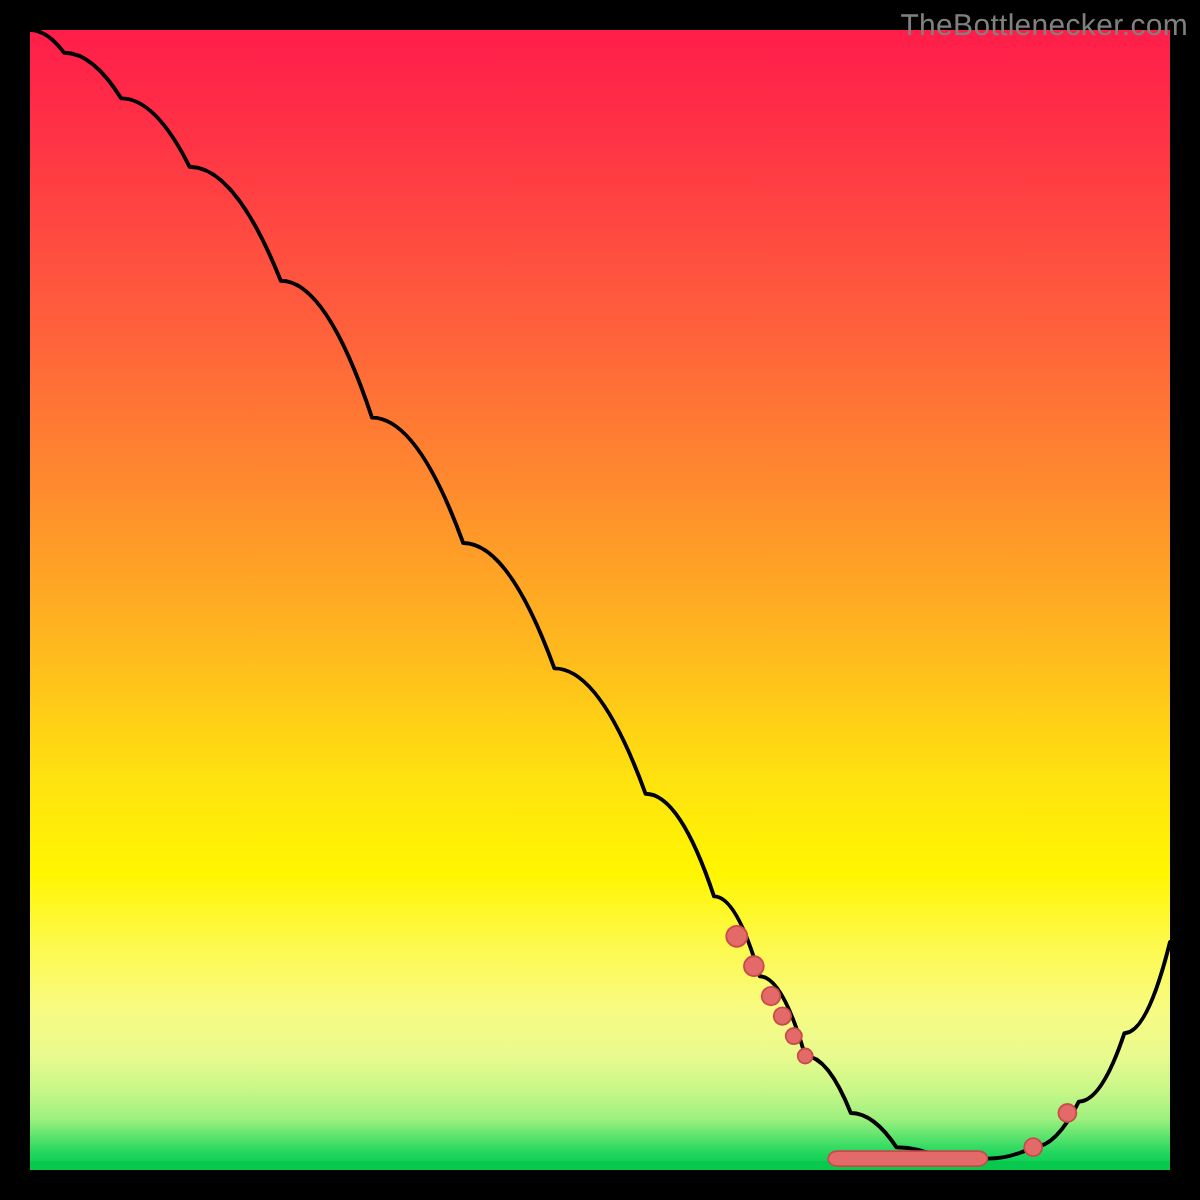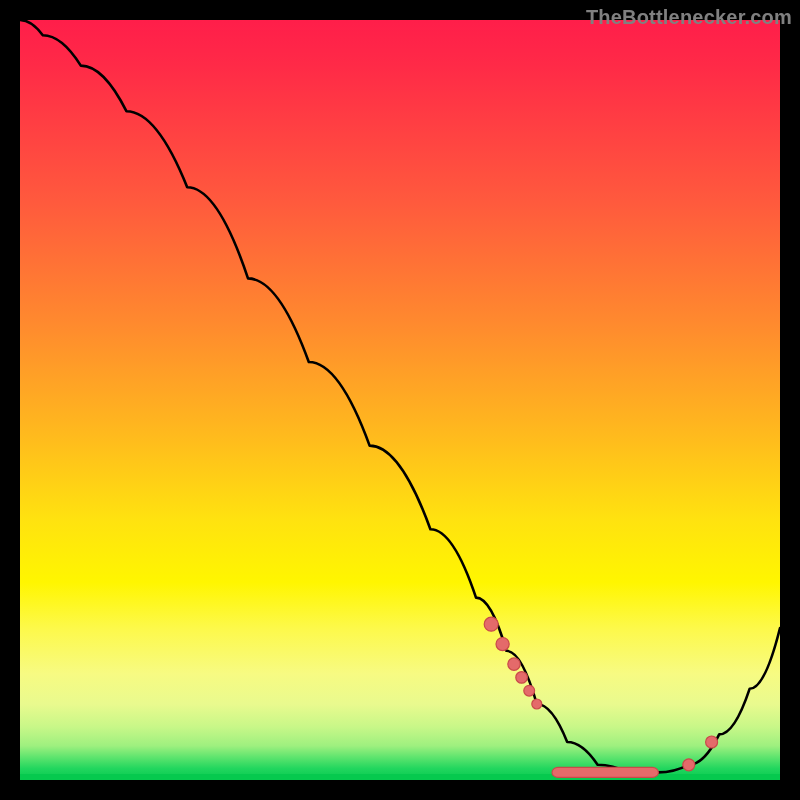--- a/index.html
+++ b/index.html
@@ -16,21 +16,21 @@
     width: 800px;
     height: 800px;
     background: #000;
   }
   .watermark {
     position: absolute;
     top: 6px;
     right: 8px;
     color: #808080;
     font-size: 20px;
-    font-weight: 700;
+    font-weight: 400;
     letter-spacing: 0.2px;
     z-index: 5;
   }
   .plot-area {
     position: absolute;
     left: 20px;
     top: 20px;
     width: 760px;
     height: 760px;
   }

